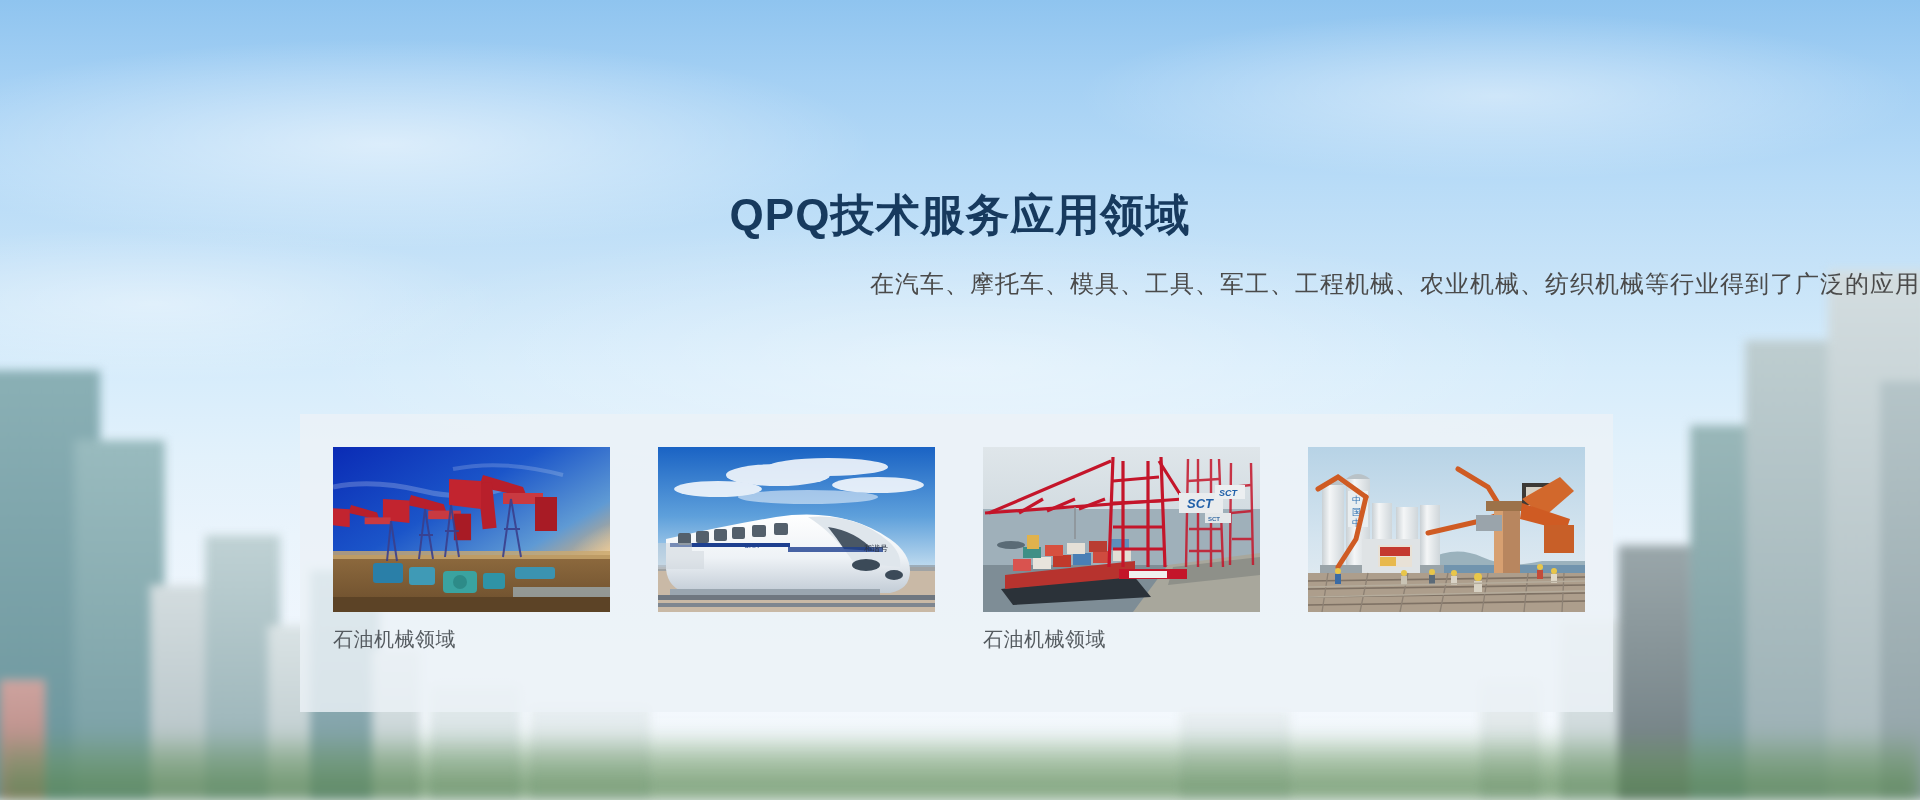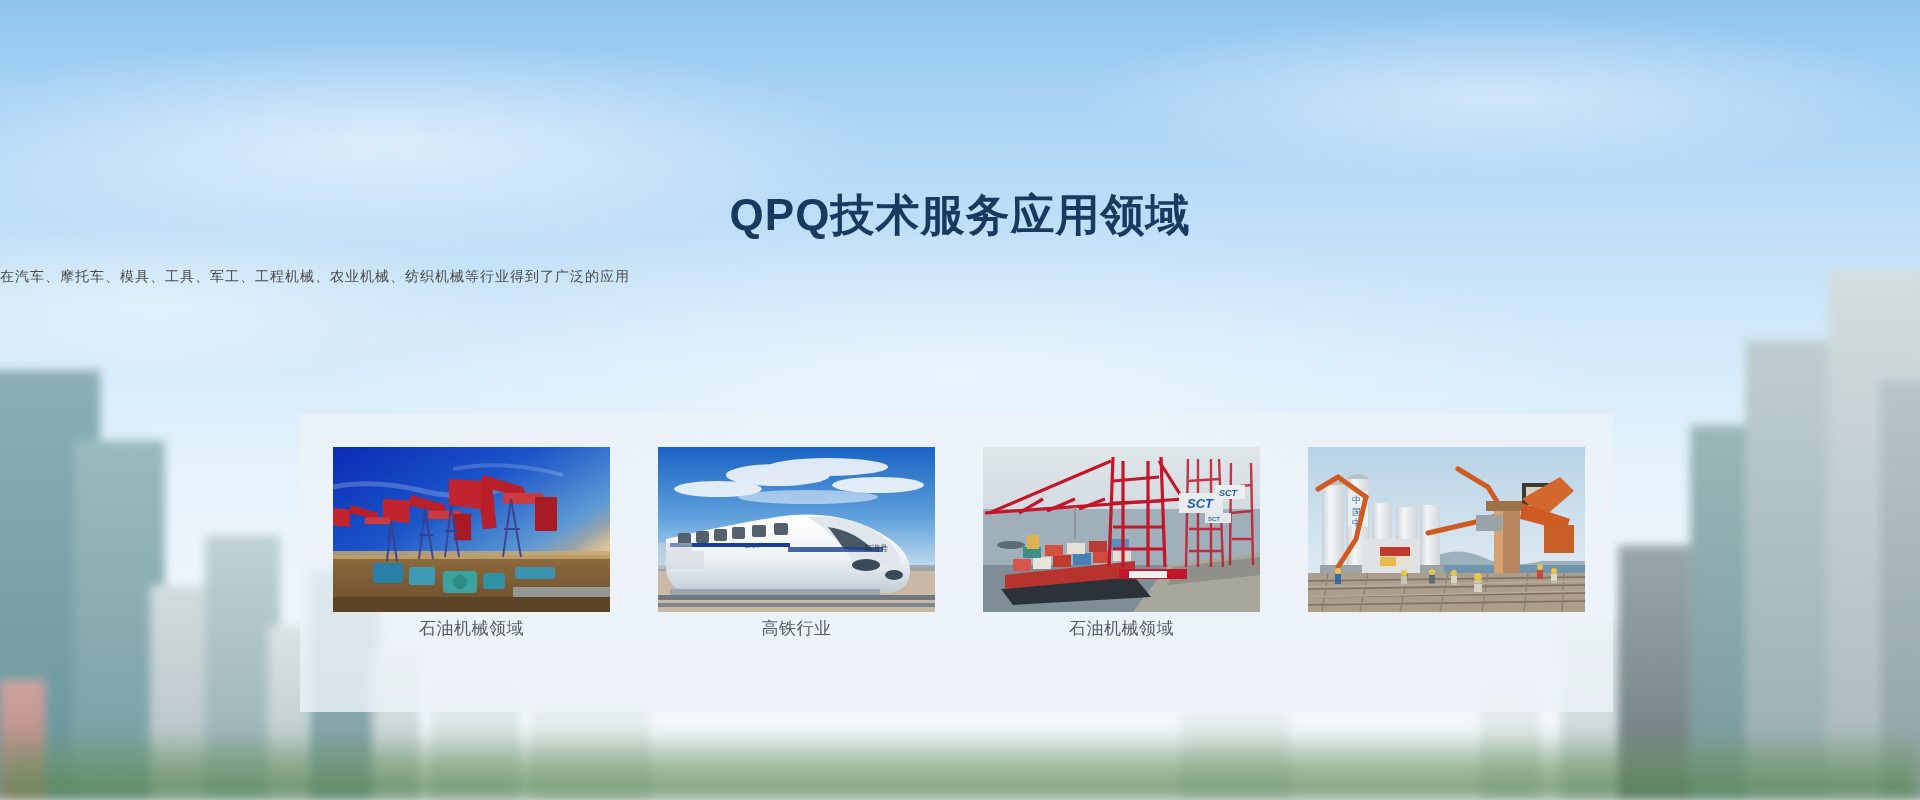--- a/index.html
+++ b/index.html
@@ -60,24 +60,25 @@
   .page-title {
     position:absolute; left:0; right:0; top:190px;
     text-align:center;
     font-size:44px; font-weight:bold;
     letter-spacing:1px;
     color:#173a5e;
     line-height:1.15;
   }
   .page-subtitle {
     position:absolute; left:0; right:0; top:268px;
-    text-align:left;
-    font-size:14px; font-weight:normal;
+    text-align:right;
+    font-size:24px; font-weight:normal;
     letter-spacing:1px;
     color:#4a4a4a;
+    padding-left:23px;
   }
 
   .cards-panel {
     position:absolute;
     left:300px; top:414px;
     width:1313px; height:298px;
     background:rgba(236,241,246,.82);
   }
 
   .cards-row {
@@ -88,23 +89,23 @@
     gap:48px;
   }
   .card { width:277px; }
   .card-thumb {
     width:277px; height:165px;
     overflow:hidden; position:relative;
     background:#9bb7cf;
   }
   .card-thumb svg { display:block; width:277px; height:165px; }
   .card-caption {
-    margin-top:5px;
-    text-align:center;
-    font-size:17px;
+    margin-top:14px;
+    text-align:left;
+    font-size:20px;
     color:#555b60;
     letter-spacing:.5px;
   }
 </style>
 </head>
 <body>
 
 <div class="bg-root">
   <div class="sky"></div>
   <div class="haze"></div>
@@ -262,21 +263,20 @@
               <rect x="12" y="142" width="210" height="8" fill="#9aa6b0"></rect>
             </g>
             <rect y="148" width="277" height="5" fill="#6f7780"></rect>
             <rect y="156" width="277" height="4" fill="#7e8690"></rect>
             <g opacity=".5" fill="#cfd6dc">
               <rect x="0" y="96" width="34" height="26"></rect>
               <rect x="26" y="104" width="20" height="18"></rect>
             </g>
           </svg>
         </div>
-        <div class="card-caption">高铁行业</div>
       </div>
 
       <div class="card">
         <div class="card-thumb">
           <svg viewBox="0 0 277 165" preserveAspectRatio="none" aria-hidden="true">
             <defs>
               <linearGradient id="pgsky" x1="0" y1="0" x2="0" y2="1">
                 <stop offset="0%" stop-color="#dfe6ea"></stop>
                 <stop offset="60%" stop-color="#ccd6dc"></stop>
                 <stop offset="100%" stop-color="#b7c4cc"></stop>

